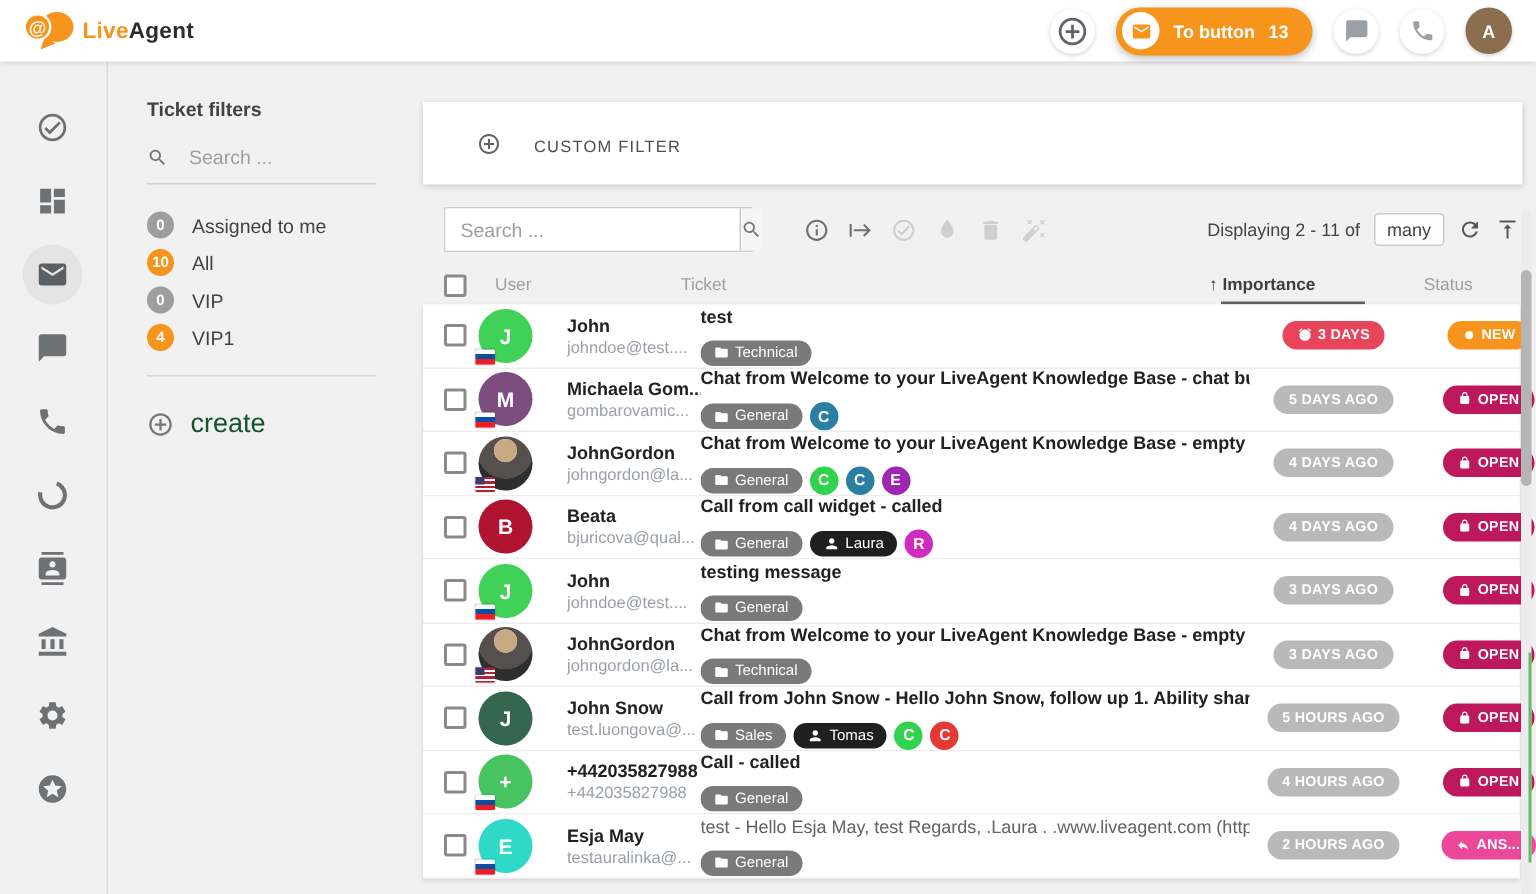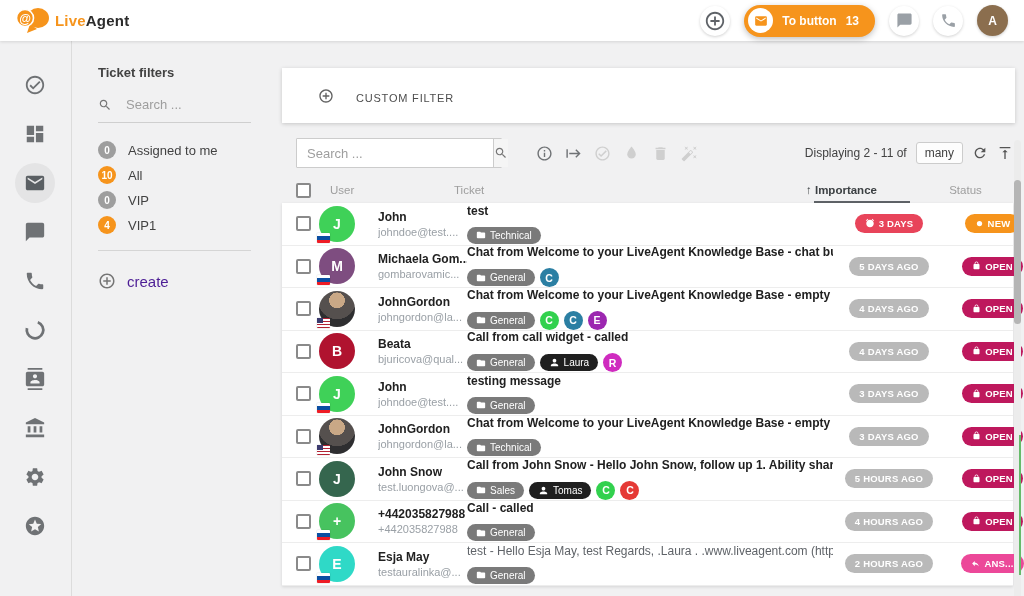--- a/index.html
+++ b/index.html
@@ -41,21 +41,21 @@
   .panel-search input::placeholder{color:#9e9e9e}
   .flist{margin-top:18px;display:flex;flex-direction:column;gap:7px}
   .fitem{display:flex;align-items:center;gap:12px;height:18px;cursor:pointer}
   .fbadge{width:18px;height:18px;border-radius:50%;color:#fff;font-size:10px;font-weight:bold;
           display:flex;align-items:center;justify-content:center;flex:none}
   .fbadge[data-badge="gray"]{background:#9e9e9e}
   .fbadge[data-badge="orange"]{background:#f6941c}
   .flabel{font-size:13px;color:#424242}
   .panel-div{width:153px;border-top:1px solid #d5d5d5;margin-top:16px}
   .create-row{display:flex;align-items:center;gap:11px;margin-top:21px;cursor:pointer}
-  .create-label{font-size:15px;color:#4c1d95}
+  .create-label{font-size:18px;color:#14532d}
 
   
   .main{position:absolute;left:282px;top:41px;right:0;bottom:0}
   .cf-card{position:absolute;left:0;top:27px;width:733px;height:55px;background:#fff;
            box-shadow:0 1px 4px rgba(0,0,0,.18);display:flex;align-items:center;padding-left:36px;box-sizing:border-box}
   .cf-btn{display:flex;align-items:flex-end;gap:22px;color:#4d4d4d;font-size:11px;letter-spacing:.8px;cursor:pointer}
 
   .search-row{position:absolute;left:14px;top:96px;width:717px;height:32px;display:flex;align-items:center}
   .search-box{width:206px;height:30px;border:1px solid #ccc;background:#fff;display:flex;box-sizing:border-box;border-radius:1px}
   .search-box input{flex:1;border:none;outline:none;font-size:13px;padding:0 10px;color:#424242;

